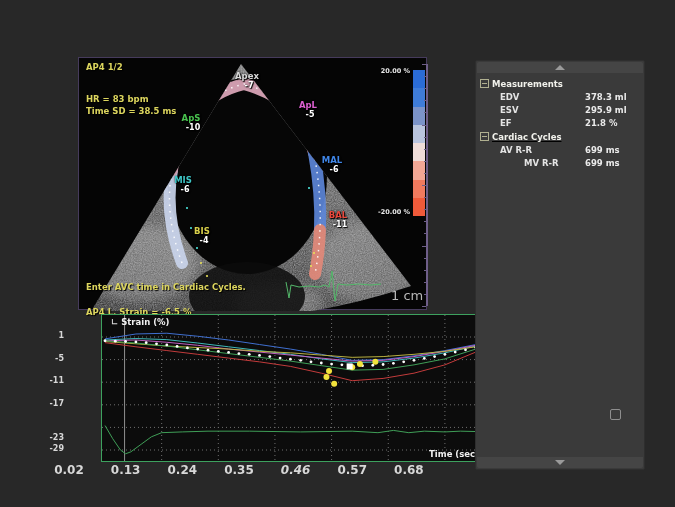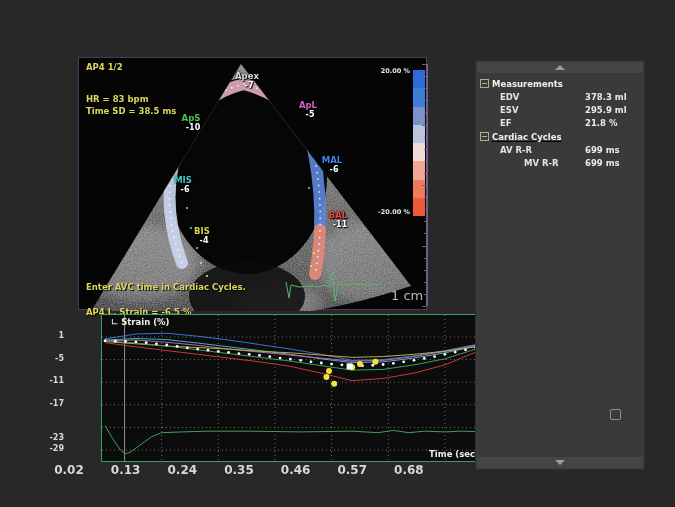--- a/index.html
+++ b/index.html
@@ -247,21 +247,21 @@
       <div class="ytick" style="top: 331px;">1</div>
       <div class="ytick" style="top: 353.6px;">-5</div>
       <div class="ytick" style="top: 376.2px;">-11</div>
       <div class="ytick" style="top: 398.801px;">-17</div>
       <div class="ytick" style="top: 421.401px; margin-top: 12px;">-23</div>
       <div class="ytick" style="top: 444.001px;">-29</div>
       <div class="xtick" style="left: 69px;">0.02</div>
       <div class="xtick" style="left: 125.65px;">0.13</div>
       <div class="xtick" style="left: 182.3px;">0.24</div>
       <div class="xtick" style="left: 238.95px;">0.35</div>
-      <div class="xtick" style="left: 295.6px;">0.46</div>
+      <div class="xtick" style="left: 295.6px; font-style: italic;">0.46</div>
       <div class="xtick" style="left: 352.25px;">0.57</div>
       <div class="xtick" style="left: 408.9px;">0.68</div>
     </div>
 
   <div id="meas-panel">
     <div class="scroll-strip top">
       <div class="arrow-up"></div>
     </div>
     <div id="meas-rows">
         <div class="section-header" style="top: 17px;">

